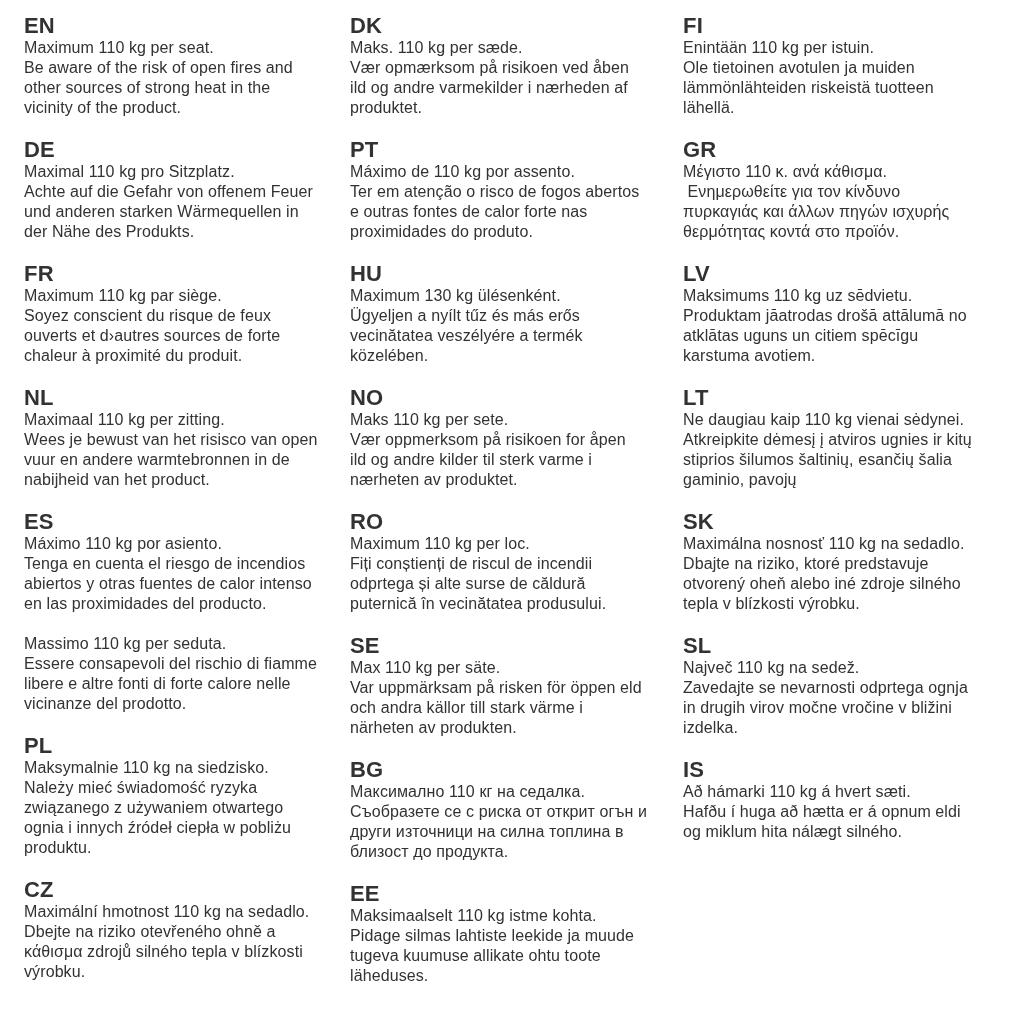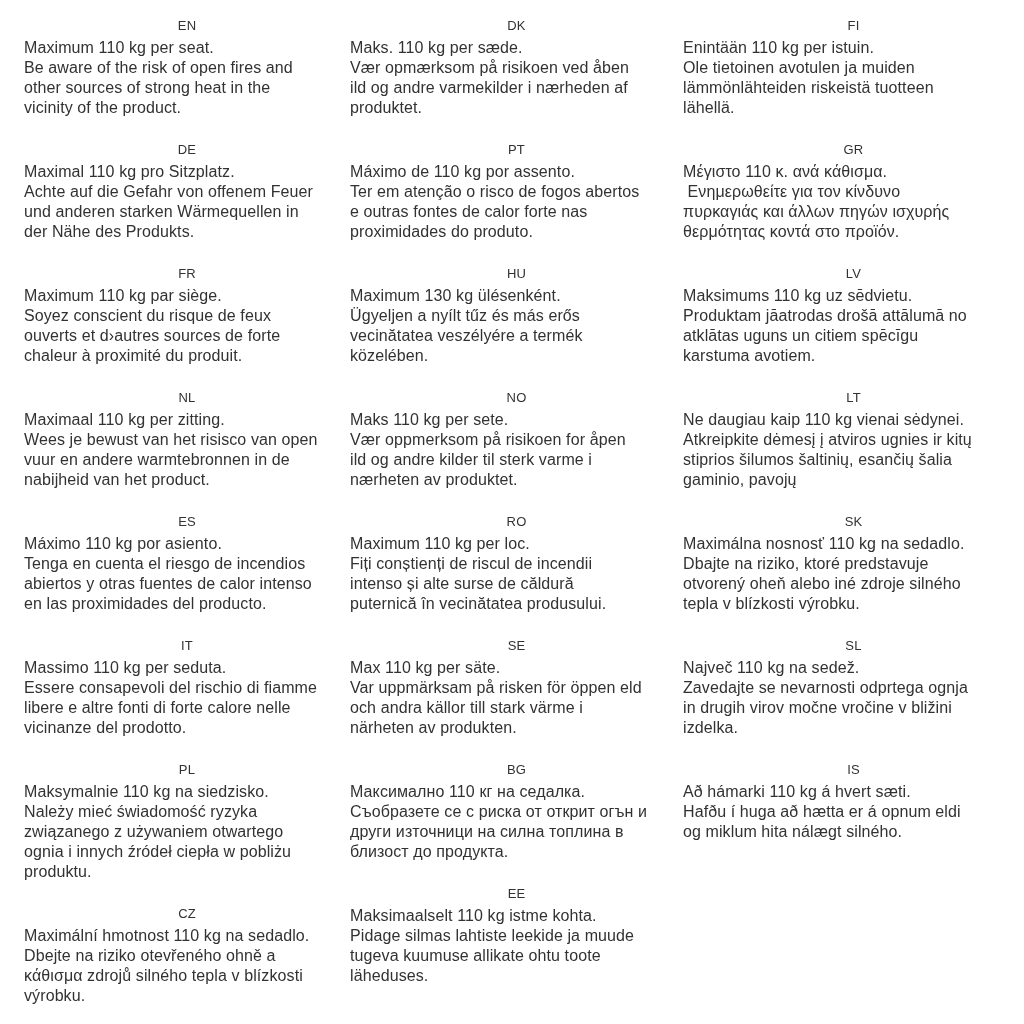--- a/index.html
+++ b/index.html
@@ -18,25 +18,24 @@
     display: flex;
     box-sizing: border-box;
     padding: 14px 0 0 24px;
   }
   .column { flex: none; }
   .column[data-col="0"] { width: 326px; }
   .column[data-col="1"] { width: 333px; }
   .column[data-col="2"] { width: 341px; }
   .lang-section { margin-bottom: 20px; }
   .lang-code {
-    font-weight: normal;
-    font-size: 13px;
+    font-weight: bold;
+    font-size: 22px;
     line-height: 24px;
     letter-spacing: 0.2px;
-    text-align: center;
   }
   .line {
     font-size: 16px;
     line-height: 20px;
     white-space: pre;
     letter-spacing: 0.1px;
   }
 </style>
 </head>
 <body>
@@ -87,21 +86,20 @@
     <div class="lang-code">ES</div>
     <div class="lang-lines">
           <div class="line">Máximo 110 kg por asiento.</div>
           <div class="line">Tenga en cuenta el riesgo de incendios</div>
           <div class="line">abiertos y otras fuentes de calor intenso</div>
           <div class="line">en las proximidades del producto.</div>
         </div>
   </div>
 
   <div class="lang-section">
-    <div class="lang-code">IT</div>
     <div class="lang-lines">
           <div class="line">Massimo 110 kg per seduta.</div>
           <div class="line">Essere consapevoli del rischio di fiamme</div>
           <div class="line">libere e altre fonti di forte calore nelle</div>
           <div class="line">vicinanze del prodotto.</div>
         </div>
   </div>
 
   <div class="lang-section">
     <div class="lang-code">PL</div>
@@ -163,21 +161,21 @@
           <div class="line">ild og andre kilder til sterk varme i</div>
           <div class="line">nærheten av produktet.</div>
         </div>
   </div>
 
   <div class="lang-section">
     <div class="lang-code">RO</div>
     <div class="lang-lines">
           <div class="line">Maximum 110 kg per loc.</div>
           <div class="line">Fiți conștienți de riscul de incendii</div>
-          <div class="line">intenso și alte surse de căldură</div>
+          <div class="line">odprtega și alte surse de căldură</div>
           <div class="line">puternică în vecinătatea produsului.</div>
         </div>
   </div>
 
   <div class="lang-section">
     <div class="lang-code">SE</div>
     <div class="lang-lines">
           <div class="line">Max 110 kg per säte.</div>
           <div class="line">Var uppmärksam på risken för öppen eld</div>
           <div class="line">och andra källor till stark värme i</div>

